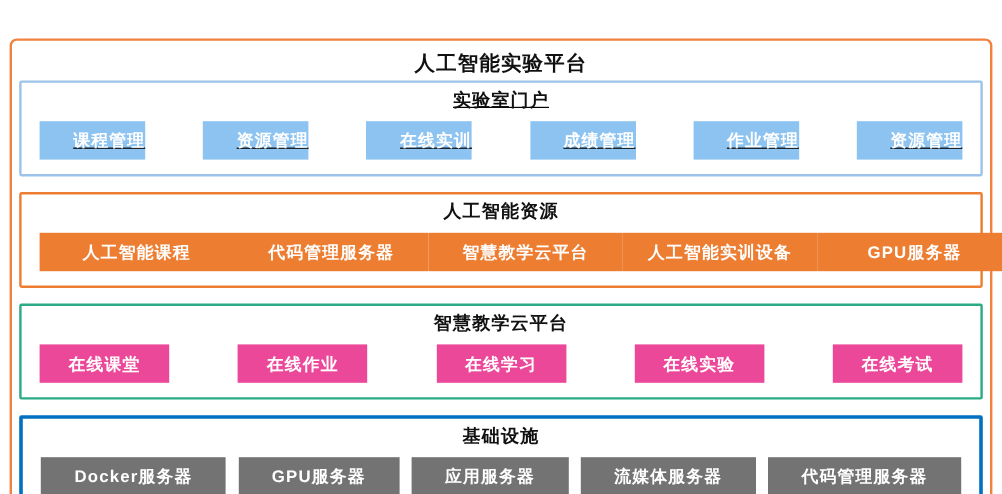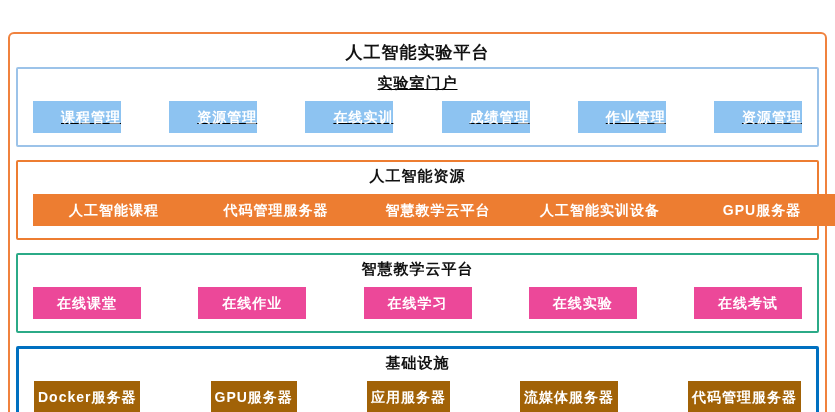--- a/index.html
+++ b/index.html
@@ -64,21 +64,21 @@
   .s-portal { border: 2px solid #9cc3e9; text-decoration: underline; }
   .s-portal .btn { background: #8dc3f1; width: 88px; text-align: right; }
   
   .s-ai { border: 2px solid #ed7d31; }
   .s-ai .btn { background: #ed7d31; min-width: 150px; padding: 0 6px; }
   
   .s-cloud { border: 2px solid #2baa87; }
   .s-cloud .btn { background: #ec4899; width: 108px; text-align: center; }
   
   .s-infra { border: 3px solid #0070c0; }
-  .s-infra .btn { background: #a16207; padding: 0 4px; }
+  .s-infra .btn { background: #737373; padding: 0 28px; }
 </style>
 </head>
 <body>
 
 <div class="outer-frame">
 
   <div class="main-title">人工智能实验平台</div>
 
   <section class="box s-portal">
     <div class="box-title">实验室门户</div>

